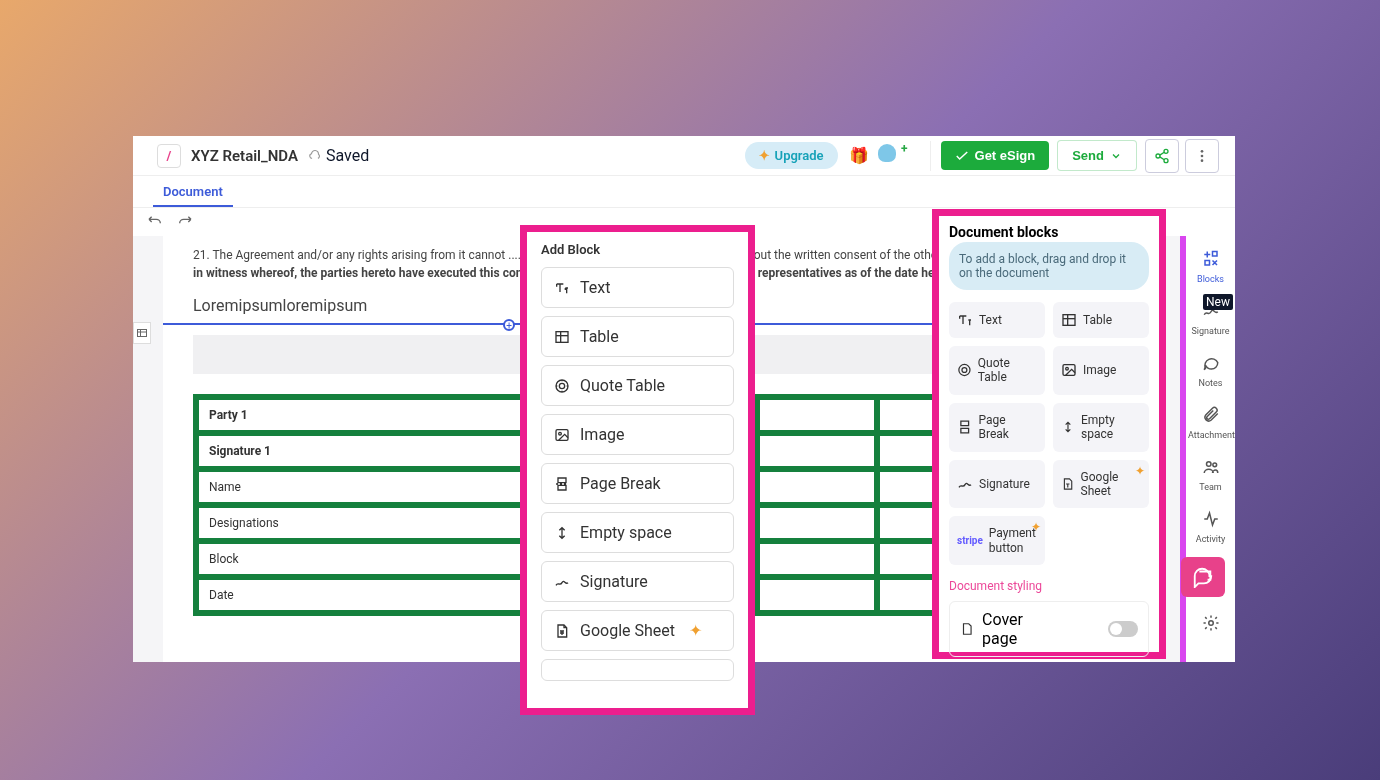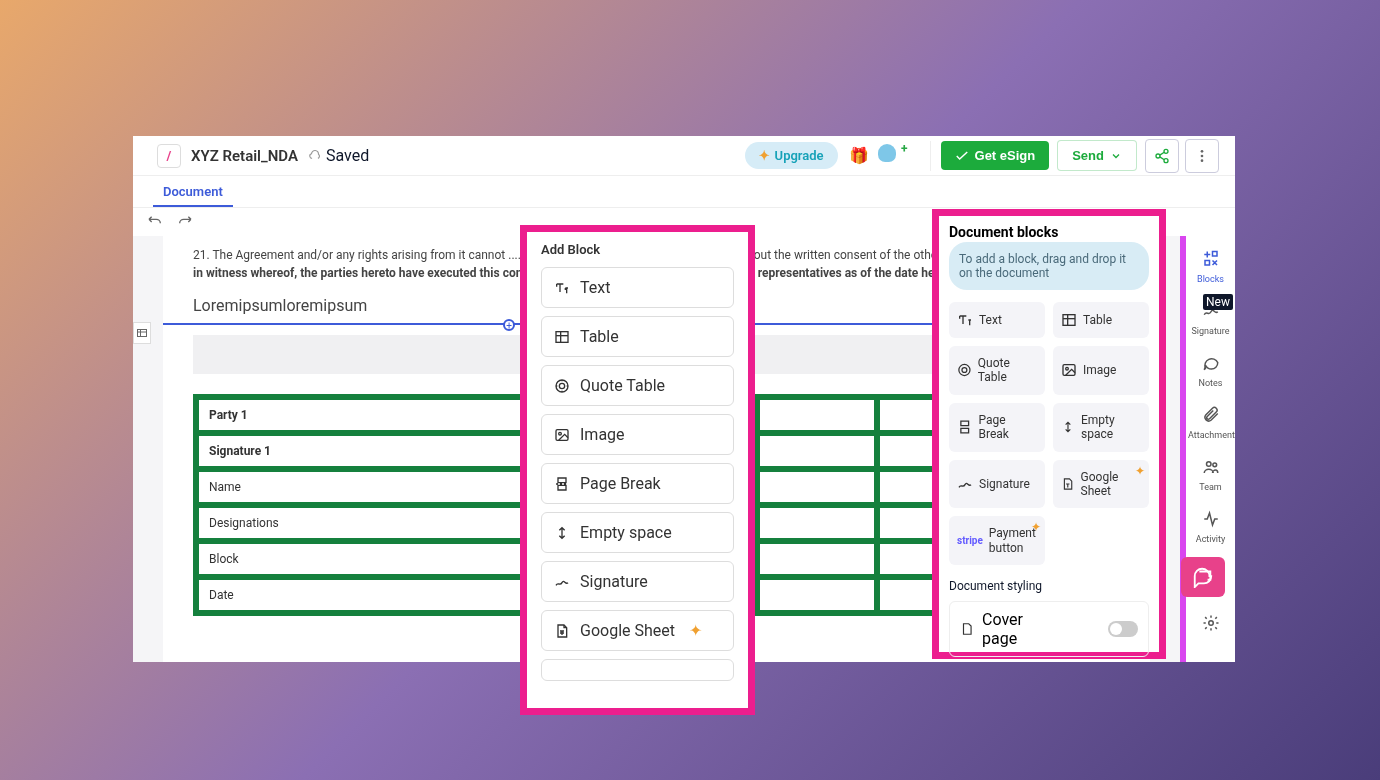--- a/index.html
+++ b/index.html
@@ -363,21 +363,21 @@
   gap: 6px;
   font-size: 12px;
   cursor: pointer;
   color: #333;
   position: relative;
 }
 .block-card .label { line-height: 1.2; }
 .block-card .sparkle { color: #f0a030; position: absolute; right: 4px; top: 4px; font-size: 12px;}
 .styling-h {
   font-size: 12px;
-  color: #0f172a;
+  color: #ec4899;
   margin: 14px 0 8px;
 }
 .cover-row {
   display: flex;
   align-items: center;
   justify-content: space-between;
   padding: 8px 10px;
   border: 1px solid #eee;
   border-radius: 6px;
   gap: 46px;

